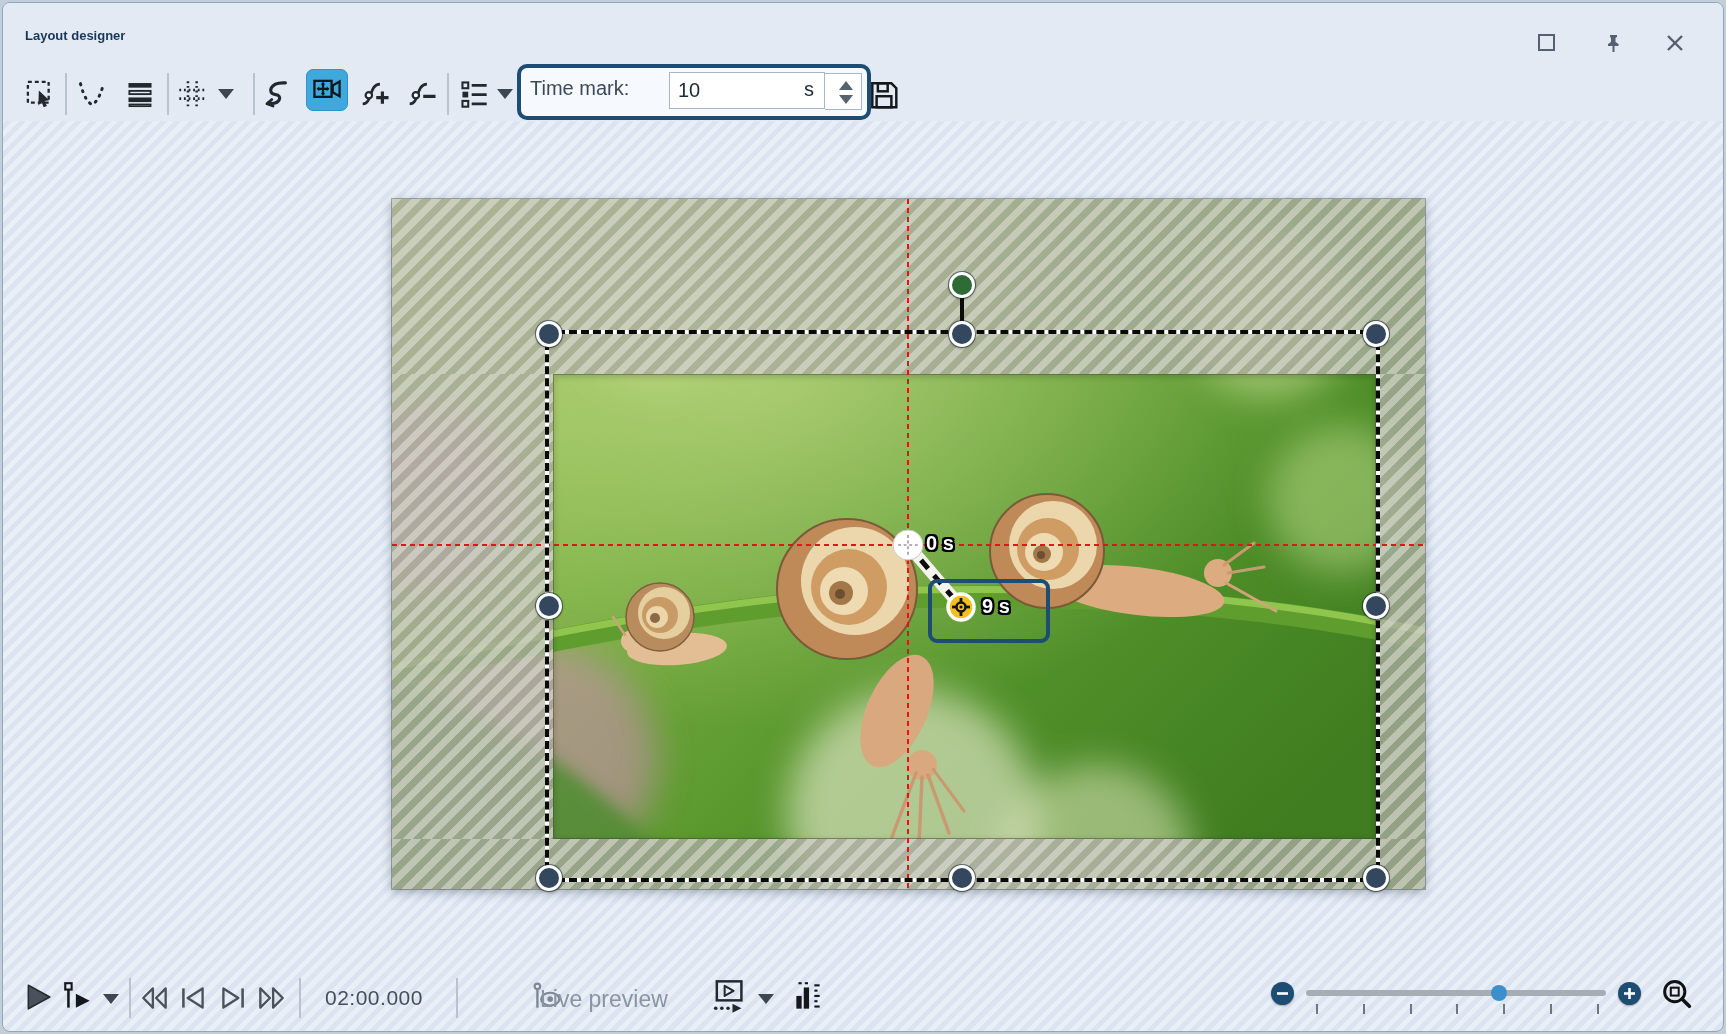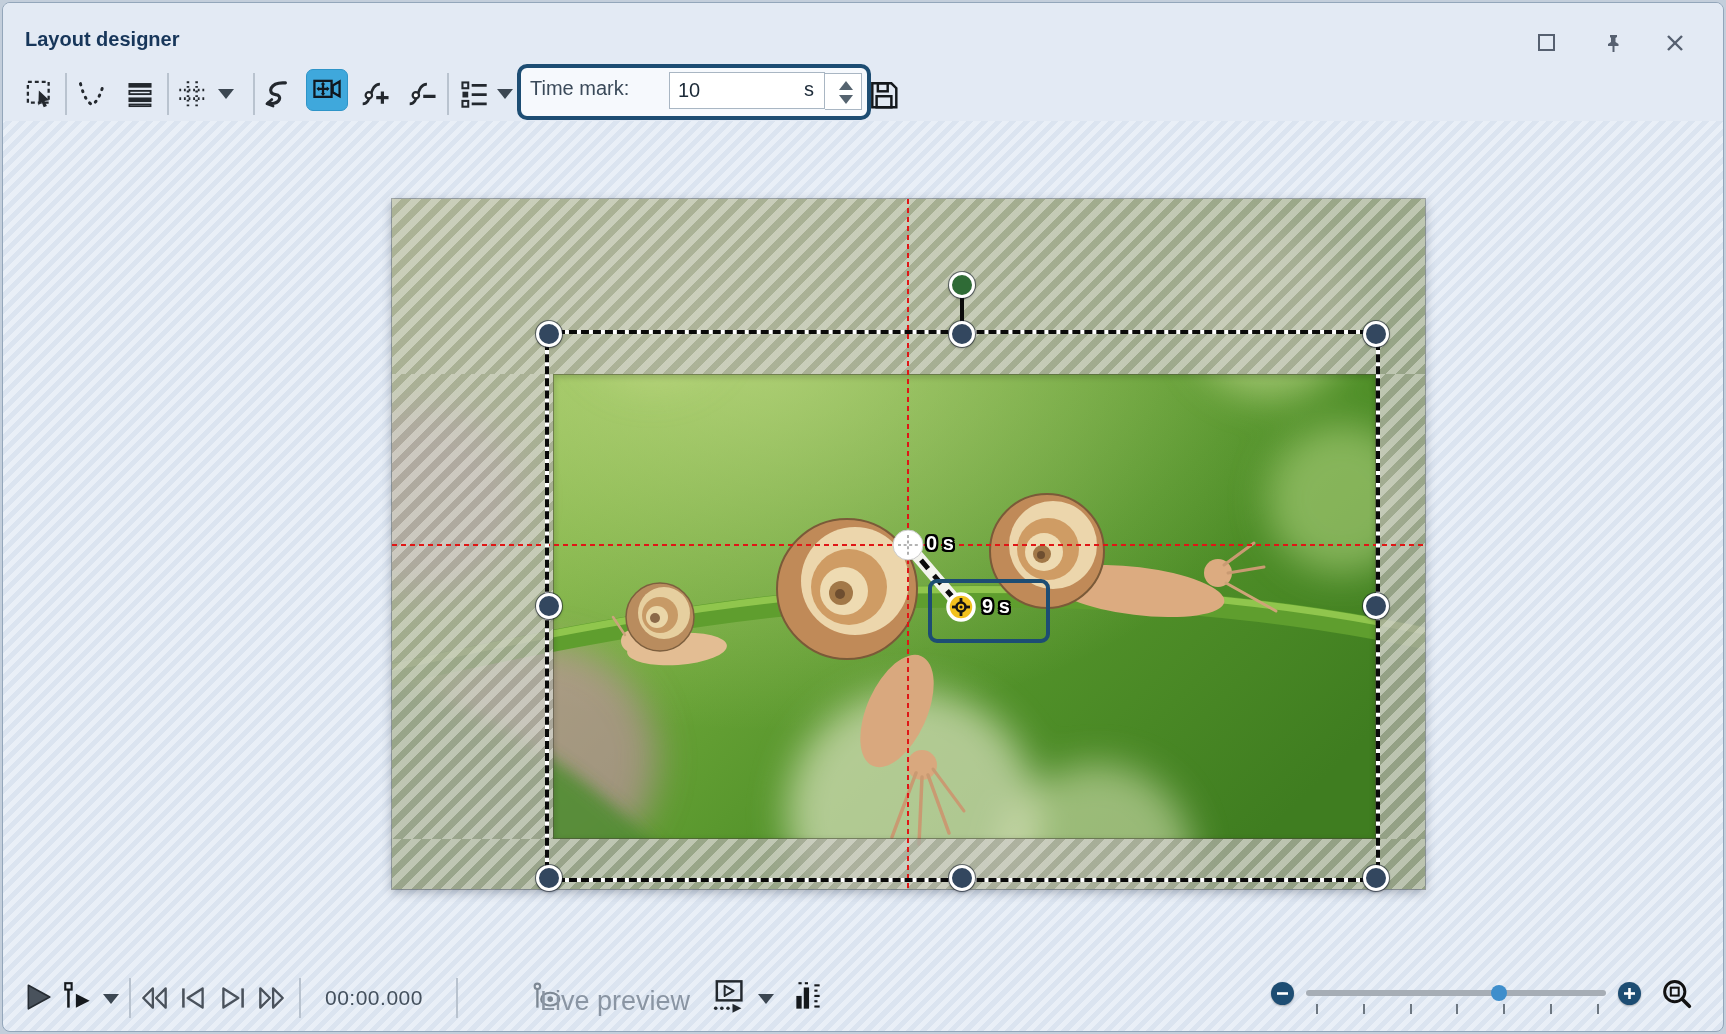--- a/index.html
+++ b/index.html
@@ -1,21 +1,21 @@
 <!DOCTYPE html>
 <html><head>
 <meta charset="utf-8">
 <style>
   html,body{margin:0;padding:0;background:#c3cedb;font-family:"Liberation Sans",sans-serif;}
   .stage{position:relative;width:1726px;height:1034px;overflow:hidden;background:#c3cedb;}
   .dialog{position:absolute;inset:2px;border:1.5px solid #93a6ba;border-radius:8px;overflow:hidden;
           background:repeating-linear-gradient(135deg,#e9eff7 0 5px,#dbe4f0 5px 10px);}
   .band{position:absolute;left:0;right:0;background:#e3eaf4;}
   .band.top{top:0;height:118px;}
-  .title{position:absolute;left:22px;top:25px;font-size:20px;font-weight:bold;color:#17365a;}
+  .title{position:absolute;left:22px;top:25px;font-size:13px;font-weight:bold;color:#17365a;}
   
   .winbtn{position:absolute;top:26px;width:28px;height:28px;display:flex;align-items:center;justify-content:center;}
   
   .sep{position:absolute;top:70px;width:1.5px;height:42px;background:#b9c3cf;}
   .tbtn{position:absolute;top:74px;width:34px;height:34px;display:flex;align-items:center;justify-content:center;}
   .tbtn svg{display:block;}
   .camera-active{position:absolute;left:303px;top:66px;width:40px;height:40px;border-radius:7px;
                  background:#3fa8dc;border:1px solid #2e94c8;display:flex;align-items:center;justify-content:center;}
   .dd{position:absolute;width:0;height:0;border-left:8px solid transparent;border-right:8px solid transparent;border-top:10px solid #3c4752;}
   .hl-box{position:absolute;border:4px solid #1d4d73;border-radius:10px;}
@@ -46,21 +46,21 @@
           border:3px solid #fff;box-shadow:0 0 0 1px rgba(20,30,45,.55),0 1px 3px rgba(0,0,0,.4);}
   .handle.green{background:#2f6b36;}
   .rot-stem{position:absolute;left:568px;top:95px;width:4px;height:30px;background:#0c0c0c;}
   .mlabel{position:absolute;font-size:20px;font-weight:bold;color:#fff;white-space:nowrap;
           text-shadow:-2px -2px 0 #000,2px -2px 0 #000,-2px 2px 0 #000,2px 2px 0 #000,0 -2px 0 #000,0 2px 0 #000,-2px 0 0 #000,2px 0 0 #000;}
   .marker-hl{left:536px;top:380px;width:114px;height:56px;border-radius:9px;}
   
   .bsep{position:absolute;top:975px;width:1.5px;height:40px;background:#b9c3cf;}
   .bbtn{position:absolute;display:flex;align-items:center;justify-content:center;}
   .timecode{position:absolute;left:322px;top:983px;font-size:21px;color:#44505d;letter-spacing:.5px;}
-  .liveprev{position:absolute;left:537px;top:983px;font-size:27px;color:#8a95a3;}
+  .liveprev{position:absolute;left:537px;top:983px;font-size:23px;color:#8a95a3;}
   .zbtn{position:absolute;top:979px;width:23px;height:23px;border-radius:50%;background:#1d4d73;color:#fff;
         display:flex;align-items:center;justify-content:center;box-shadow:0 1px 2px rgba(0,0,0,.3);}
   .ztrack{position:absolute;left:1303px;top:987px;width:300px;height:6px;border-radius:3px;background:#a6adb5;}
   .zthumb{position:absolute;left:1488px;top:982px;width:16px;height:16px;border-radius:50%;background:#3e8ecc;}
   .ztick{position:absolute;top:1001px;width:1.5px;height:10px;background:#6d7781;}
 </style>
 </head>
 <body>
 
 <div class="stage">
@@ -352,21 +352,21 @@
   </div>
   <div class="bbtn" style="left:252px;top:980px;">
     <svg width="32" height="30" viewBox="0 0 30 28">
       <g fill="none" stroke="#4a525c" stroke-width="2.2" stroke-linejoin="round">
         <path d="M5,5 L14,14 L5,23 Z"></path>
             <path d="M17,5 L26,14 L17,23 Z"></path>
       </g>
     </svg>
   </div>
   <div class="bsep" style="left:296px;"></div>
-  <div class="timecode">00:00.000</div>
+  <div class="timecode">02:00.000</div>
   <div class="bsep" style="left:453px;"></div>
   <div class="bbtn" style="left:528px;top:978px;">
     <svg width="32" height="32" viewBox="0 0 30 30">
       <circle cx="6" cy="5" r="2.6" fill="none" stroke="#7d8894" stroke-width="2"></circle>
       <line x1="6" y1="8" x2="6" y2="25" stroke="#7d8894" stroke-width="2.2"></line>
       <ellipse cx="18" cy="17" rx="8.5" ry="6" fill="none" stroke="#7d8894" stroke-width="2"></ellipse>
       <circle cx="18" cy="17" r="2.6" fill="#7d8894"></circle>
     </svg>
   </div>
   <div class="liveprev">Live preview</div>

